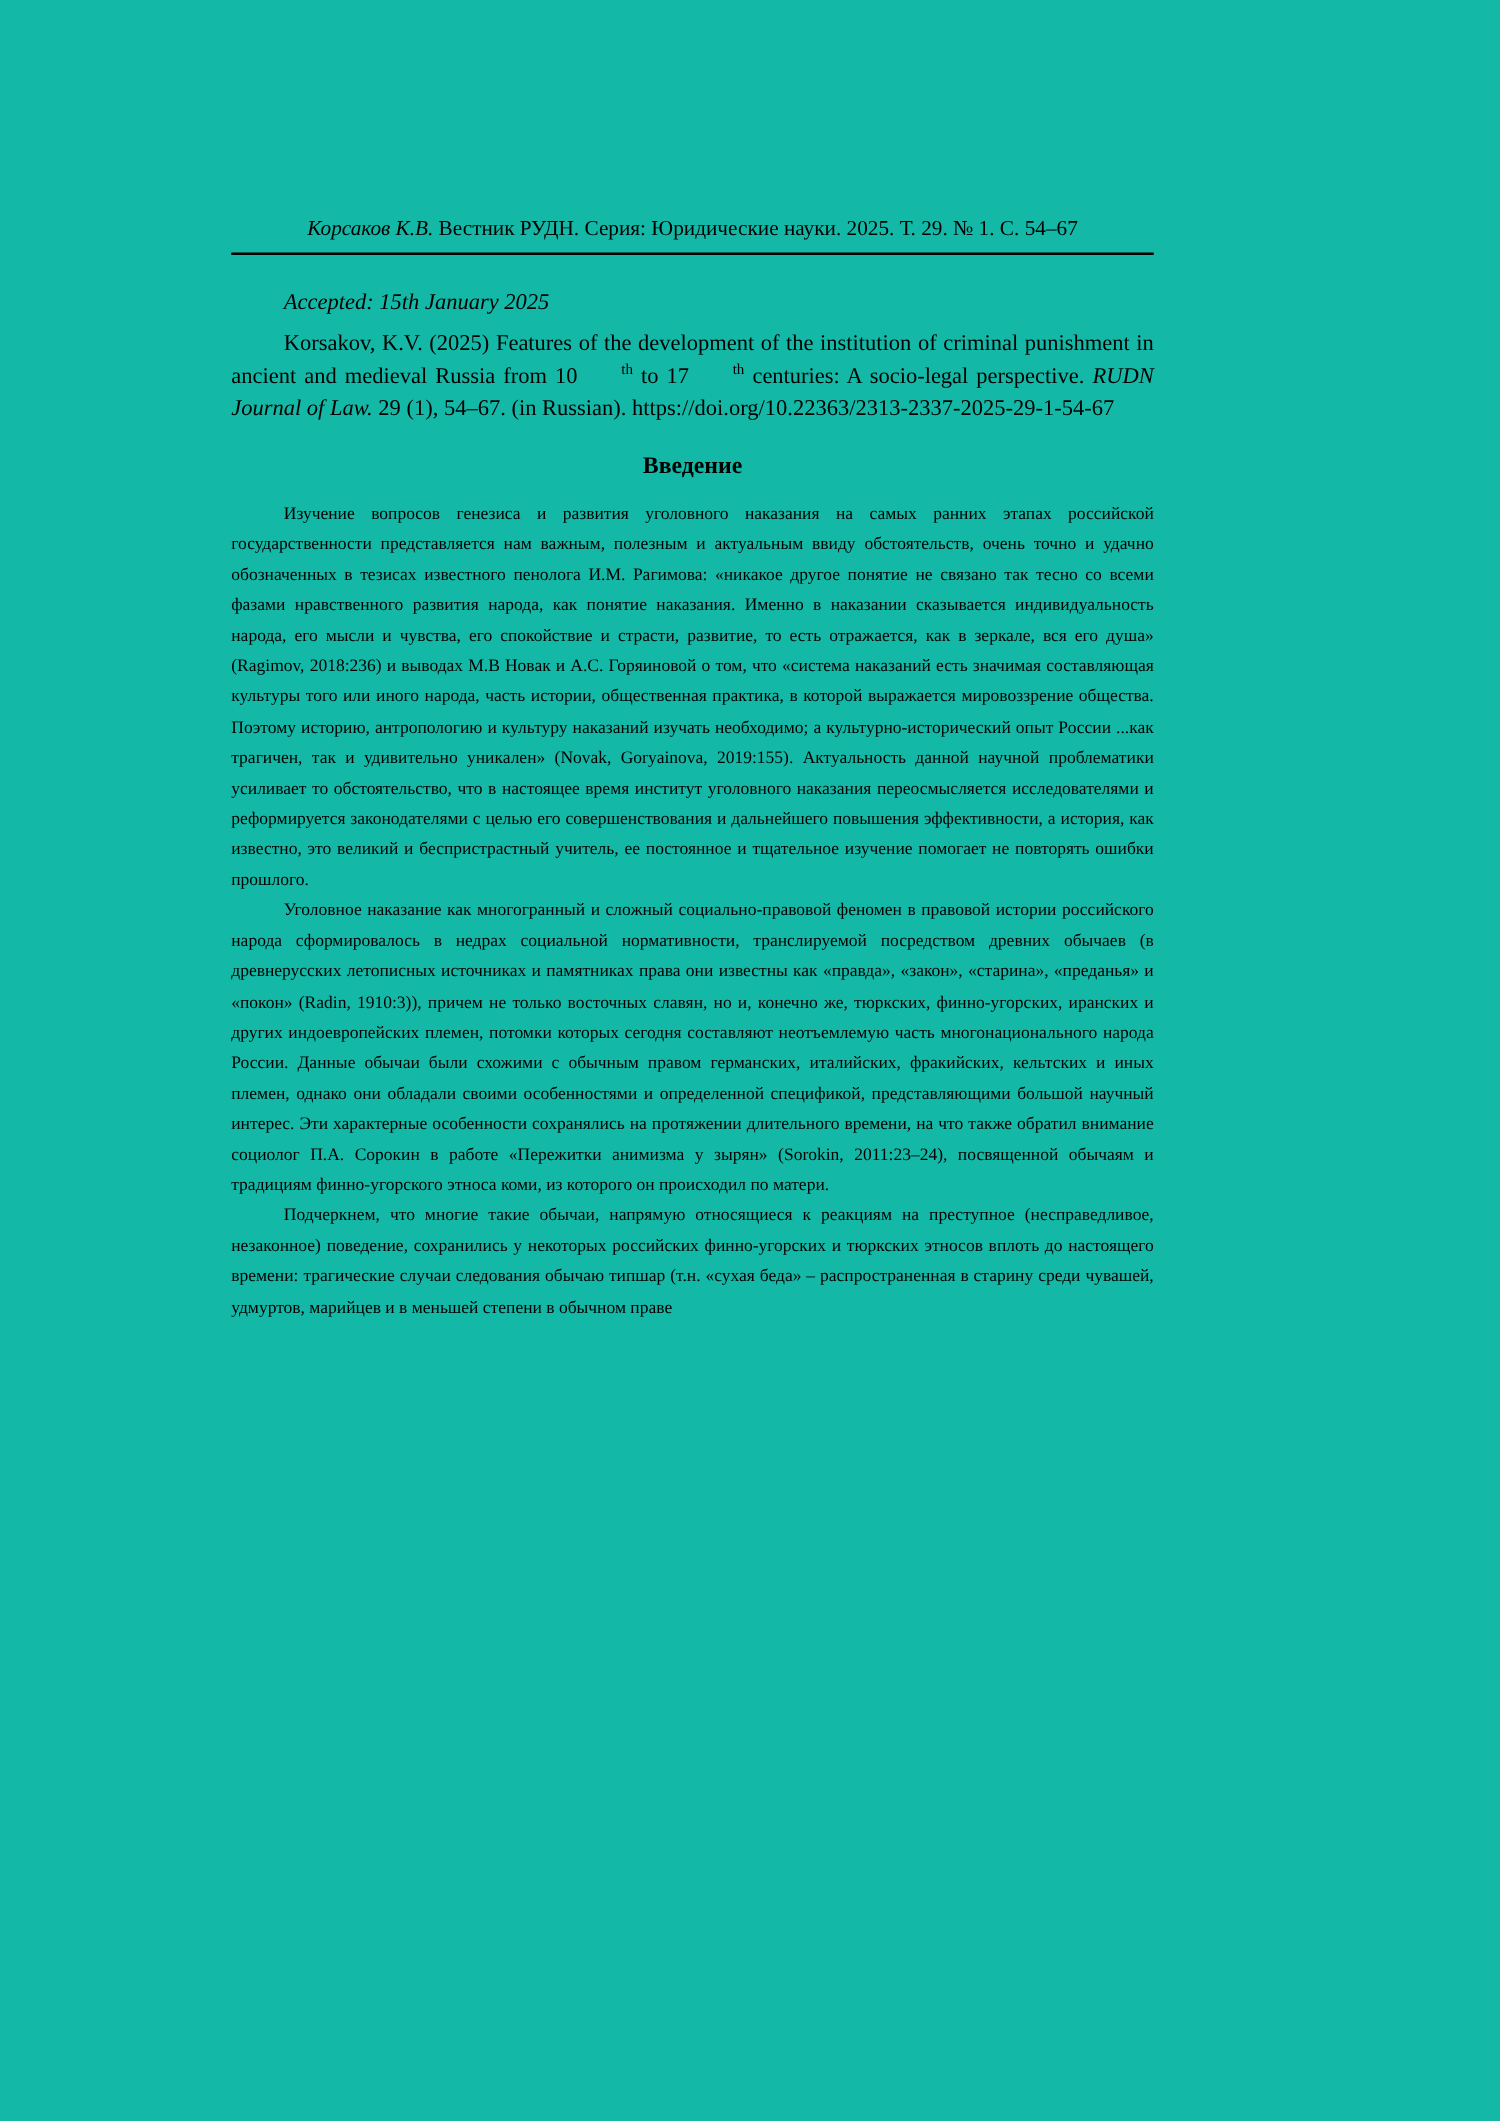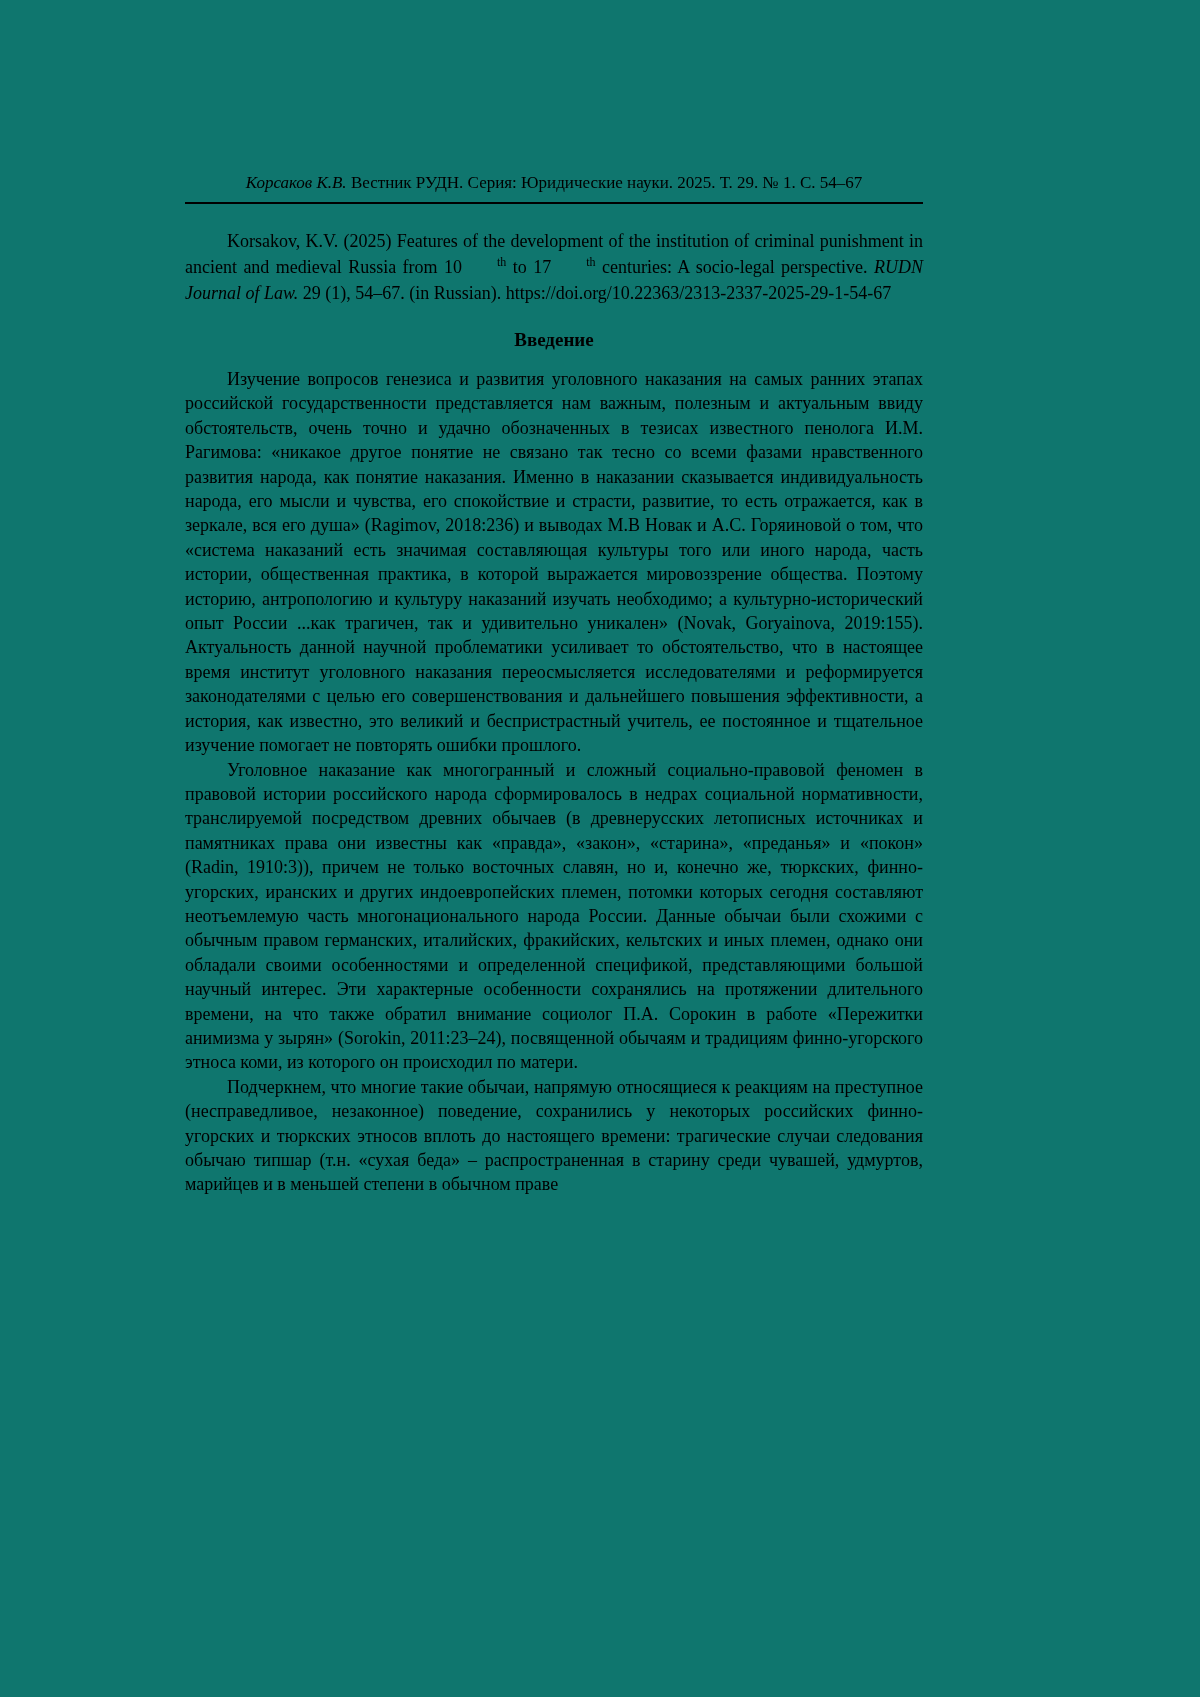--- a/index.html
+++ b/index.html
@@ -9,21 +9,21 @@
     background: #ffffff;
     color: #000000;
     font-family: "Liberation Serif", serif;
     position: relative;
   }
   .page {
     position: absolute;
     left: 0; top: 0;
     width: 1200px;
     height: 1697px;
-    background: #0f766e;
+    background: #14b8a6;
   }
   .content {
     position: absolute;
     left: 185px;
     top: 172px;
     width: 738px;
   }
   .running-head {
     text-align: center;
     font-size: 17px;
@@ -63,21 +63,21 @@
     margin: 22px 0 15px 0;
     text-align: center;
     font-weight: bold;
     font-size: 19px;
     line-height: 24px;
   }
   .body-paragraph {
     margin: 0;
     text-indent: 42px;
     text-align: justify;
-    font-size: 18px;
+    font-size: 14px;
     line-height: 24.4px;
   }
   .footer {
     position: absolute;
     left: 185px;
     top: 1370px;
     width: 738px;
     display: flex;
     justify-content: space-between;
     align-items: baseline;
@@ -88,20 +88,21 @@
 </head>
 <body>
 
 <div class="page">
 
   <div class="content">
 
     <div class="running-head"><span class="italic">Корсаков К.В.</span><span> Вестник РУДН. Серия: Юридические науки. 2025. Т. 29. № 1. С. 54–67</span></div>
 
     <div class="dates">
+      <div>Accepted: 15th January 2025</div>
     </div>
 
 
     <p class="citation"><span>Korsakov, K.V. (2025) Features of the development of the institution of criminal punishment in ancient and medieval Russia from 10</span><sup>th</sup><span> to 17</span><sup>th</sup><span> centuries: A socio-legal perspective. </span><span class="journal-name">RUDN Journal of Law.</span><span> 29 (1), 54–67. (in Russian). </span><span class="doi">https://doi.org/10.22363/2313-2337-2025-29-1-54-67</span></p>
 
     <h2 class="section-title">Введение</h2>
 
     <p class="body-paragraph">Изучение вопросов генезиса и развития уголовного наказания на самых ранних этапах российской государственности представляется нам важным, полезным и актуальным ввиду обстоятельств, очень точно и удачно обозначенных в тезисах известного пенолога И.М. Рагимова: «никакое другое понятие не связано так тесно со всеми фазами нравственного развития народа, как понятие наказания. Именно в наказании сказывается индивидуальность народа, его мысли и чувства, его спокойствие и страсти, развитие, то есть отражается, как в зеркале, вся его душа» (Ragimov, 2018:236) и выводах М.В Новак и А.С. Горяиновой о том, что «система наказаний есть значимая составляющая культуры того или иного народа, часть истории, общественная практика, в которой выражается мировоззрение общества. Поэтому историю, антропологию и культуру наказаний изучать необходимо; а культурно-исторический опыт России ...как трагичен, так и удивительно уникален» (Novak, Goryainova, 2019:155). Актуальность данной научной проблематики усиливает то обстоятельство, что в настоящее время институт уголовного наказания переосмысляется исследователями и реформируется законодателями с целью его совершенствования и дальнейшего повышения эффективности, а история, как известно, это великий и беспристрастный учитель, ее постоянное и тщательное изучение помогает не повторять ошибки прошлого.</p>
     <p class="body-paragraph">Уголовное наказание как многогранный и сложный социально-правовой феномен в правовой истории российского народа сформировалось в недрах социальной нормативности, транслируемой посредством древних обычаев (в древнерусских летописных источниках и памятниках права они известны как «правда», «закон», «старина», «преданья» и «покон» (Radin, 1910:3)), причем не только восточных славян, но и, конечно же, тюркских, финно-угорских, иранских и других индоевропейских племен, потомки которых сегодня составляют неотъемлемую часть многонационального народа России. Данные обычаи были схожими с обычным правом германских, италийских, фракийских, кельтских и иных племен, однако они обладали своими особенностями и определенной спецификой, представляющими большой научный интерес. Эти характерные особенности сохранялись на протяжении длительного времени, на что также обратил внимание социолог П.А. Сорокин в работе «Пережитки анимизма у зырян» (Sorokin, 2011:23–24), посвященной обычаям и традициям финно-угорского этноса коми, из которого он происходил по матери.</p>
     <p class="body-paragraph">Подчеркнем, что многие такие обычаи, напрямую относящиеся к реакциям на преступное (несправедливое, незаконное) поведение, сохранились у некоторых российских финно-угорских и тюркских этносов вплоть до настоящего времени: трагические случаи следования обычаю типшар (т.н. «сухая беда» – распространенная в старину среди чувашей, удмуртов, марийцев и в меньшей степени в обычном праве</p>

